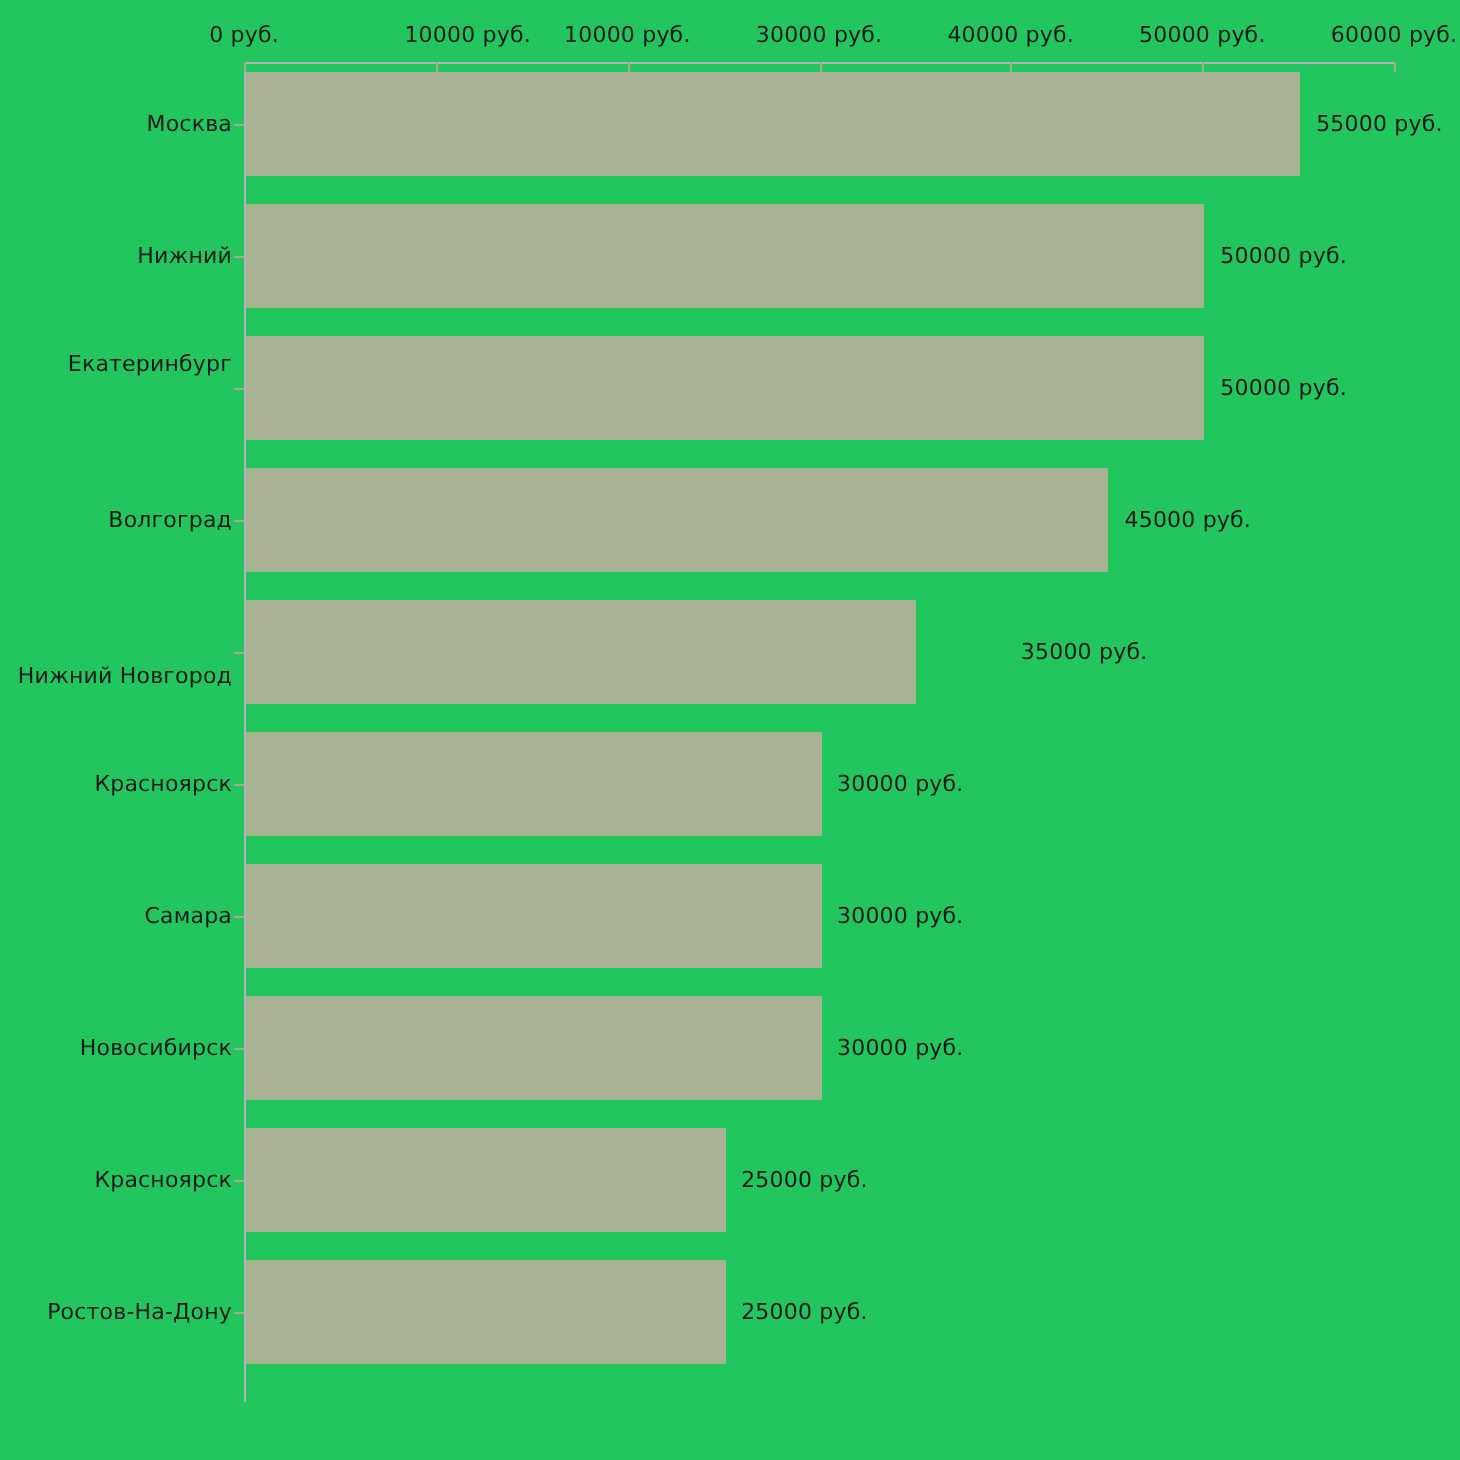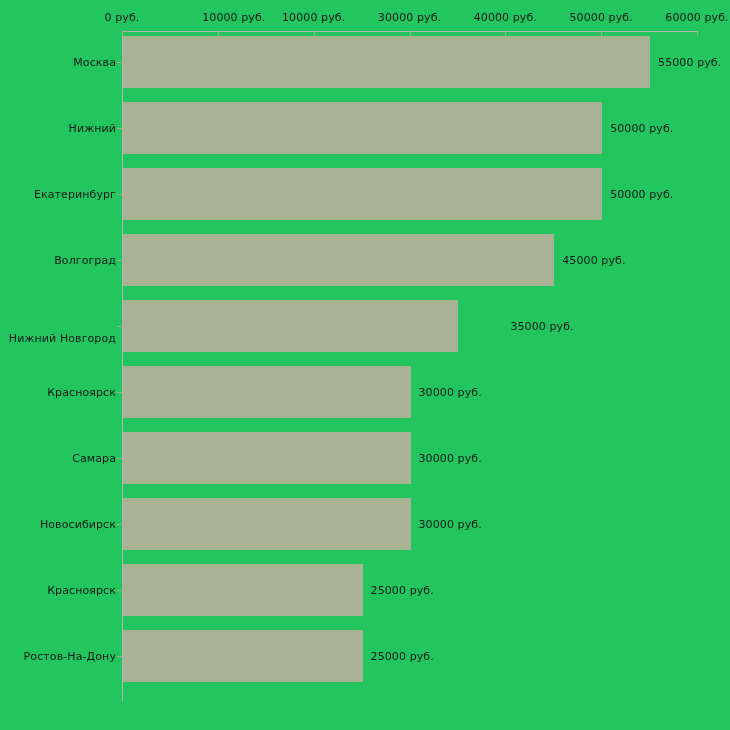--- a/index.html
+++ b/index.html
@@ -145,21 +145,21 @@
         <div class="bar-row" style="top: 102px; width: 479.167px;">
           <div class="bar" style="width: 479.167px; background: rgb(170, 178, 148);"></div>
           <div class="bar-value-label" style="left: 487.167px;">50000 руб.</div>
         </div>
         <div class="cat-label" style="top: 128px;">Нижний</div>
         <div class="ytick" style="top: 128px;"></div>
         <div class="bar-row" style="top: 168px; width: 479.167px;">
           <div class="bar" style="width: 479.167px; background: rgb(170, 178, 148);"></div>
           <div class="bar-value-label" style="left: 487.167px;">50000 руб.</div>
         </div>
-        <div class="cat-label" style="top: 194px; margin-left: 32px;">Екатеринбург</div>
+        <div class="cat-label" style="top: 182px; margin-left: 32px;">Екатеринбург</div>
         <div class="ytick" style="top: 194px;"></div>
         <div class="bar-row" style="top: 234px; width: 431.25px;">
           <div class="bar" style="width: 431.25px; background: rgb(170, 178, 148);"></div>
           <div class="bar-value-label" style="left: 439.25px;">45000 руб.</div>
         </div>
         <div class="cat-label" style="top: 260px;">Волгоград</div>
         <div class="ytick" style="top: 260px;"></div>
         <div class="bar-row" style="top: 300px; width: 335.417px;">
           <div class="bar" style="width: 335.417px; background: rgb(170, 178, 148);"></div>
           <div class="bar-value-label" style="left: 343.417px; margin-left: 44px;">35000 руб.</div>

